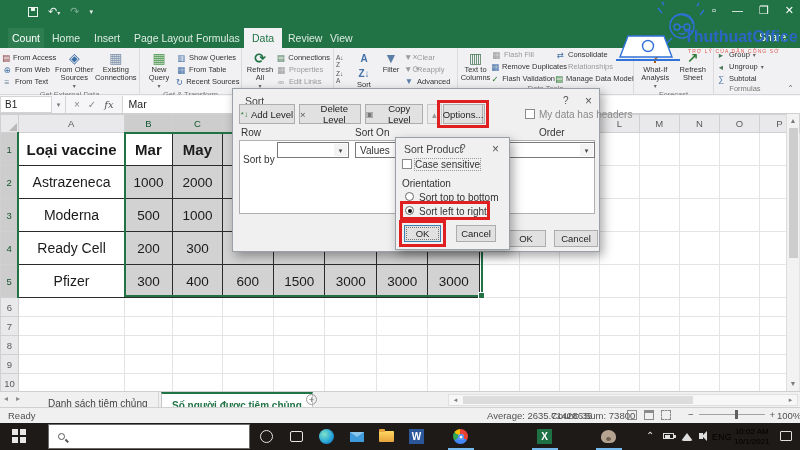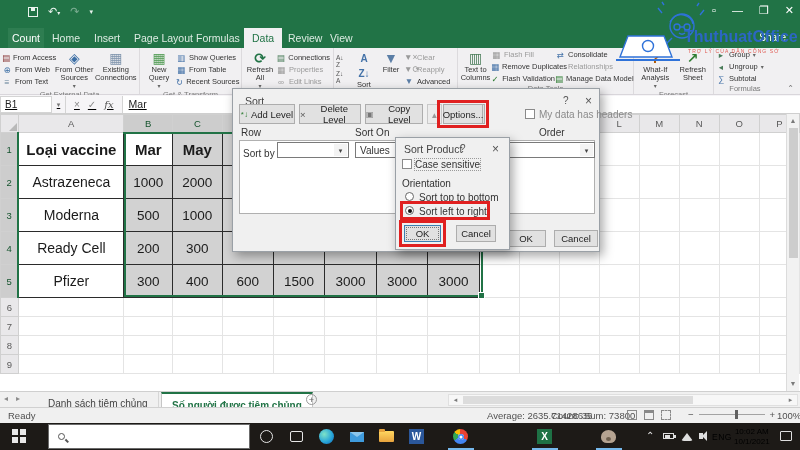--- a/index.html
+++ b/index.html
@@ -32,21 +32,21 @@
   .bigbtn { display:flex; flex-direction:column; align-items:center; justify-content:flex-start; padding-top:2px; font-size:7.5px; line-height:8px; color:#333; text-align:center; }
   .bigbtn .bic { font-size:14px; line-height:15px; }
   .smallstack { display:flex; flex-direction:column; justify-content:center; gap:1px; }
   .smallbtn { display:flex; align-items:center; gap:3px; font-size:7.5px; color:#333; height:11px; white-space:nowrap; }
   .smallbtn .sic { font-size:8.5px; width:10px; text-align:center; }
   .smallbtn.gray, .bigbtn.gray { color:#9a9a9a; }
   .minicol { display:flex; flex-direction:column; justify-content:center; gap:2px; font-size:6.5px; color:#555; }
   .collapse { position:absolute; right:6px; top:84px; font-size:8px; color:#777; }
 
   
-  .fbar { position:absolute; left:0; top:95px; width:800px; height:19px; background:#f6f5f7; border-bottom:1px solid #cfcfcf; display:flex; align-items:center;text-decoration:underline; }
+  .fbar { position:absolute; left:0; top:95px; width:800px; height:19px; background:#f6f5f7; border-bottom:1px solid #cfcfcf; display:flex; align-items:center; }
   .namebox { width:52px; height:17px; background:#fff; border:1px solid #d4d4d4; font-size:10px; padding:2px 4px; color:#222; }
   .nbdrop { width:14px; height:17px; font-size:7px; color:#777; text-align:center; line-height:17px; border-right:1px solid #d4d4d4; }
   .fbtns { display:flex; gap:8px; padding:0 8px; font-size:10px; color:#8a8a8a; border-right:1px solid #d4d4d4; height:17px; align-items:center; }
   .fx { font-family:"DejaVu Serif","Liberation Serif",serif; font-style:italic; color:#555; }
   .fval { flex:1; background:#fff; height:17px; font-size:10.5px; color:#222; padding:2px 6px; }
 
   
   .sheet { position:absolute; left:0; top:114px; width:800px; height:277px; background:#fff; overflow:hidden; }
   table.grid { border-collapse:collapse; table-layout:fixed; }
   .grid th { background:#e9e8ea; border:1px solid #d0d0d0; font-size:9.5px; font-weight:normal; color:#5a5a5a; height:18px; padding:0; }
@@ -587,20 +587,39 @@
             <td></td>
             <td></td>
             <td></td>
             <td></td>
             <td></td>
             <td></td>
             <td></td>
             <td></td>
             <td></td>
       </tr>
+      <tr style="height:19px">
+        <td class="rownum">10</td>
+        <td></td>
+            <td></td>
+            <td></td>
+            <td></td>
+            <td></td>
+            <td></td>
+            <td></td>
+            <td></td>
+            <td></td>
+            <td></td>
+            <td></td>
+            <td></td>
+            <td></td>
+            <td></td>
+            <td></td>
+            <td></td>
+      </tr>
     </tbody>
       </table>
     <div class="sel-outline"></div>
   </div>
 
   <div class="vscroll">
     <div class="arr" style="top:1px">▲</div>
     <div class="thumb"></div>
     <div class="arr" style="bottom:1px">▼</div>
   </div>
@@ -663,21 +682,21 @@
     <div class="dbtn" style="left:211px;top:15px;width:41px;height:20px" hidden=""></div>
     <div class="dbtn" style="left:212px;top:15px;width:40px;height:20px" hidden=""></div>
     <div class="dbtn" style="left:210px;top:15px;width:40px;height:20px">Options...</div>
     <div class="redbox" style="left:204px;top:11px;width:52px;height:28px"></div>
     <span class="cbx" style="left:292px;top:20px"></span>
     <span class="lbl gray" style="left:306px;top:20px">My data has headers</span>
     <span class="lbl" style="left:8px;top:38px">Row</span>
     <span class="lbl" style="left:122px;top:38px">Sort On</span>
     <span class="lbl" style="left:306px;top:38px">Order</span>
     <div class="listarea"></div>
-    <span class="lbl" style="left:10px;top:59px">Sort by</span>
+    <span class="lbl" style="left:10px;top:65px">Sort by</span>
     <div class="combo" style="left:44px;top:53px;width:72px">
         <span class="chev">▾</span>
       </div>
     <div class="combo" style="left:122px;top:53px;width:92px">
         <span class="lbl" style="left:4px;top:2px">Values</span>
         <span class="chev">▾</span>
       </div>
     <div class="combo" style="left:268px;top:53px;width:94px">
         <span class="chev">▾</span>
       </div>

